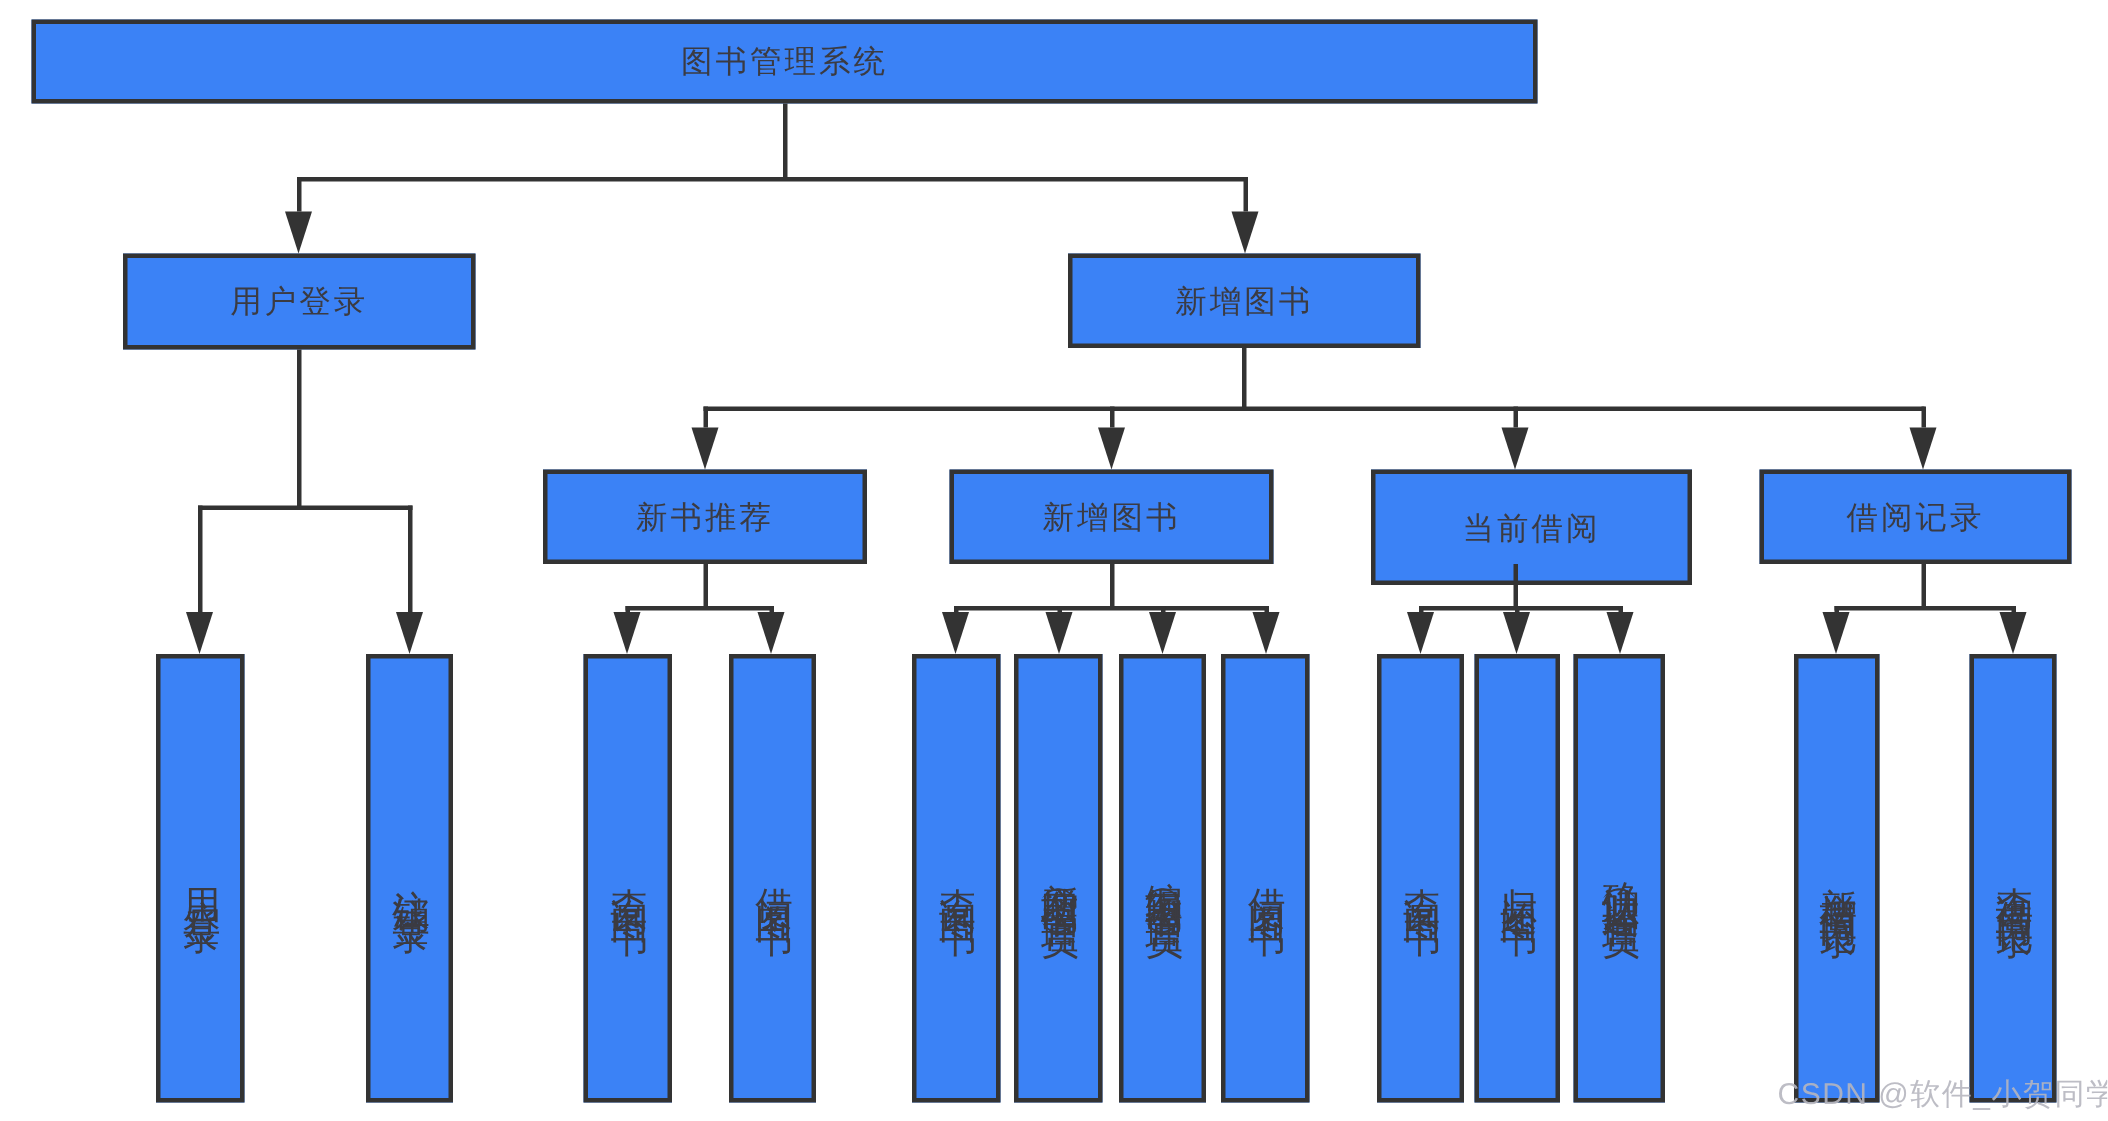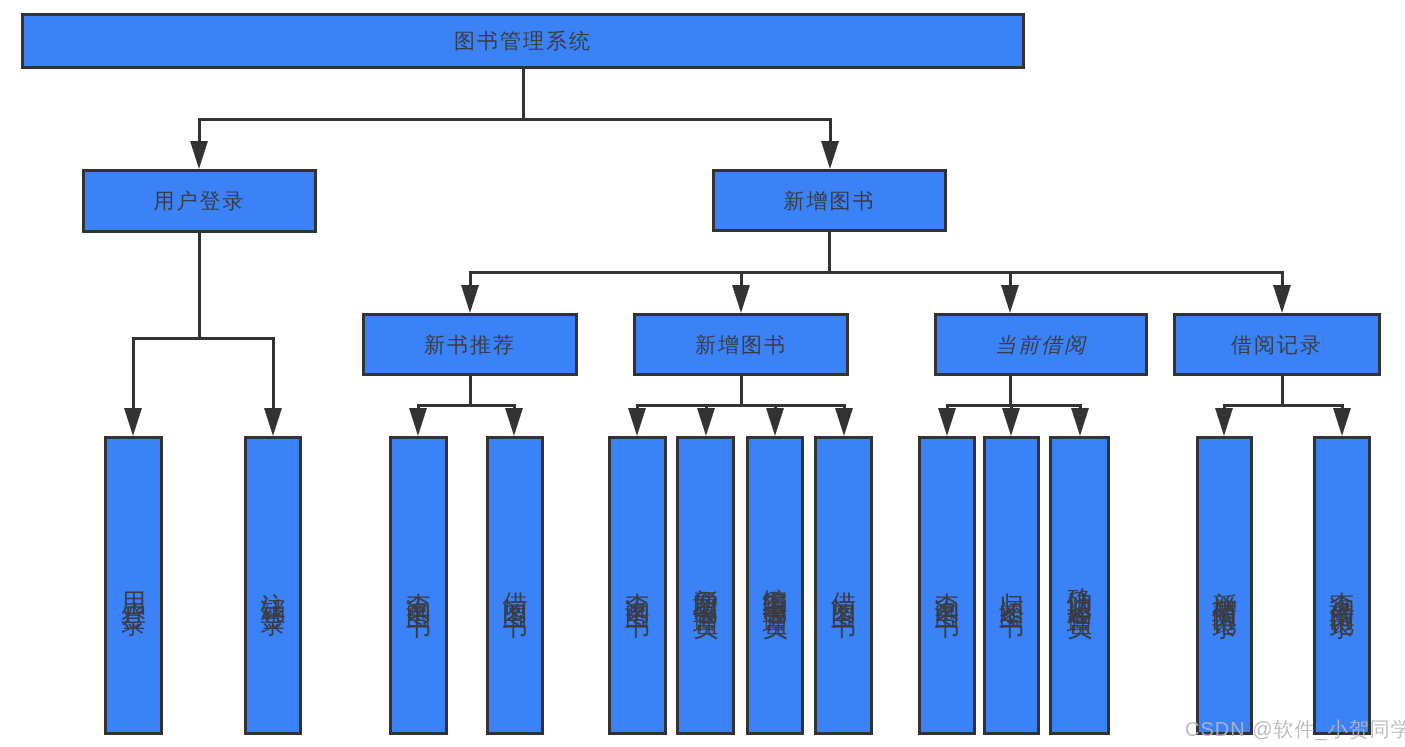--- a/index.html
+++ b/index.html
@@ -76,21 +76,21 @@
   <div class="box" style="left:712px;top:169px;width:235px;height:63px;">
     <span class="h-label">新增图书</span>
   </div>
 
   <div class="box" style="left:362px;top:313px;width:216px;height:63px;">
     <span class="h-label">新书推荐</span>
   </div>
   <div class="box" style="left:633px;top:313px;width:216px;height:63px;">
     <span class="h-label">新增图书</span>
   </div>
-  <div class="box" style="left:934px;top:313px;width:214px;height:63px;font-style:italic;">
+  <div class="box" style="left:914px;top:313px;width:214px;height:77px;">
     <span class="h-label">当前借阅</span>
   </div>
   <div class="box" style="left:1173px;top:313px;width:208px;height:63px;">
     <span class="h-label">借阅记录</span>
   </div>
 
   <div class="box leaf" style="left:104px;top:436px;width:59px;height:299px;">
     <span>用户登录</span>
     </div>
   <div class="box leaf" style="left:244px;top:436px;width:58px;height:299px;">

